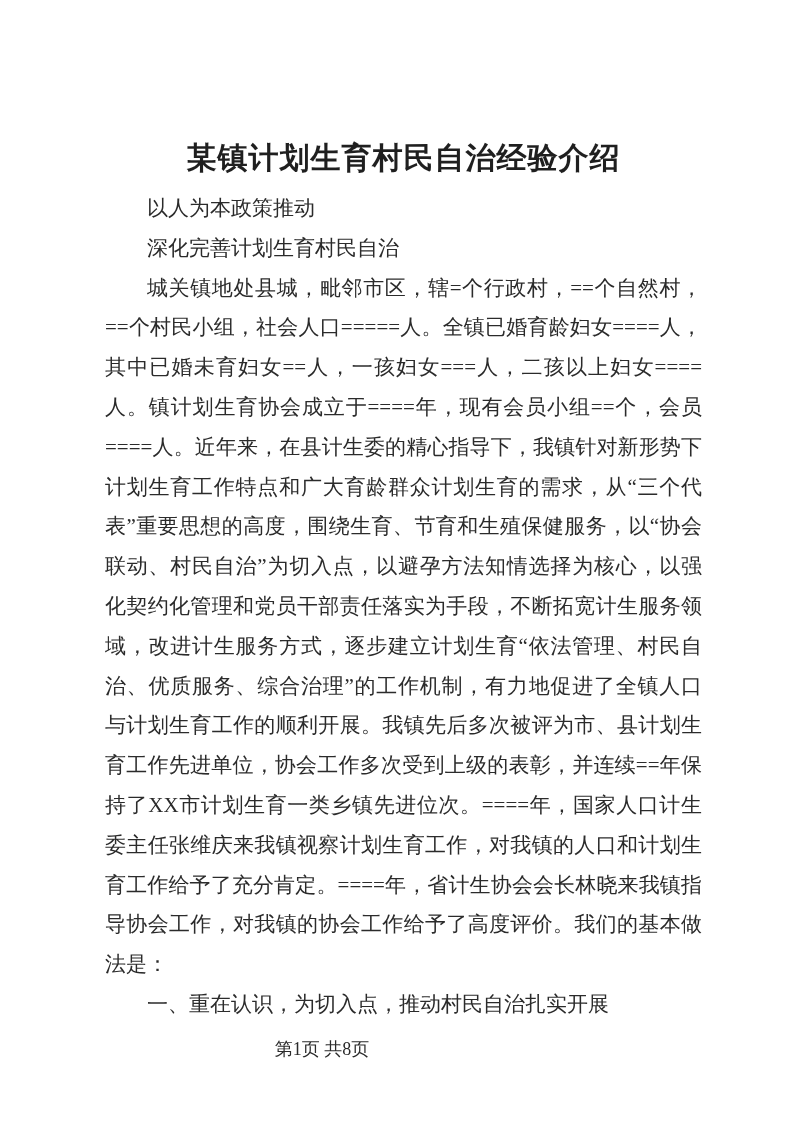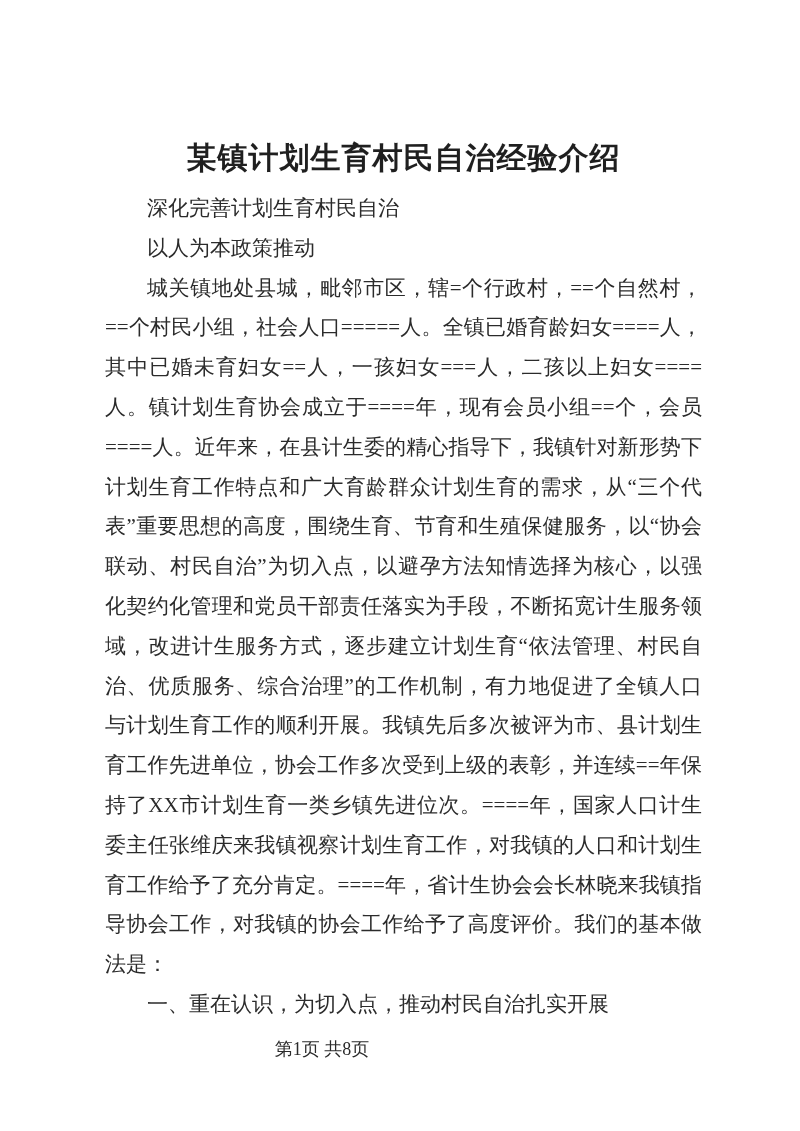--- a/index.html
+++ b/index.html
@@ -56,21 +56,21 @@
   }
 </style>
 </head>
 <body>
 
 <div class="page">
 
   <h1 class="doc-title">某镇计划生育村民自治经验介绍</h1>
 
   <div class="doc-body">
+    <p>以人为本政策推动</p>
     <p>深化完善计划生育村民自治</p>
-    <p>以人为本政策推动</p>
     <p>城关镇地处县城，毗邻市区，辖=个行政村，==个自然村，==个村民小组，社会人口=====人。全镇已婚育龄妇女====人，其中已婚未育妇女==人，一孩妇女===人，二孩以上妇女====人。镇计划生育协会成立于====年，现有会员小组==个，会员====人。近年来，在县计生委的精心指导下，我镇针对新形势下计划生育工作特点和广大育龄群众计划生育的需求，从“三个代表”重要思想的高度，围绕生育、节育和生殖保健服务，以“协会联动、村民自治”为切入点，以避孕方法知情选择为核心，以强化契约化管理和党员干部责任落实为手段，不断拓宽计生服务领域，改进计生服务方式，逐步建立计划生育“依法管理、村民自治、优质服务、综合治理”的工作机制，有力地促进了全镇人口与计划生育工作的顺利开展。我镇先后多次被评为市、县计划生育工作先进单位，协会工作多次受到上级的表彰，并连续==年保持了XX市计划生育一类乡镇先进位次。====年，国家人口计生委主任张维庆来我镇视察计划生育工作，对我镇的人口和计划生育工作给予了充分肯定。====年，省计生协会会长林晓来我镇指导协会工作，对我镇的协会工作给予了高度评价。我们的基本做法是：</p>
     <p>一、重在认识，为切入点，推动村民自治扎实开展</p>
   </div>
 
   <div class="page-footer">第1页 共8页</div>
 
 </div>
 
 </body></html>

